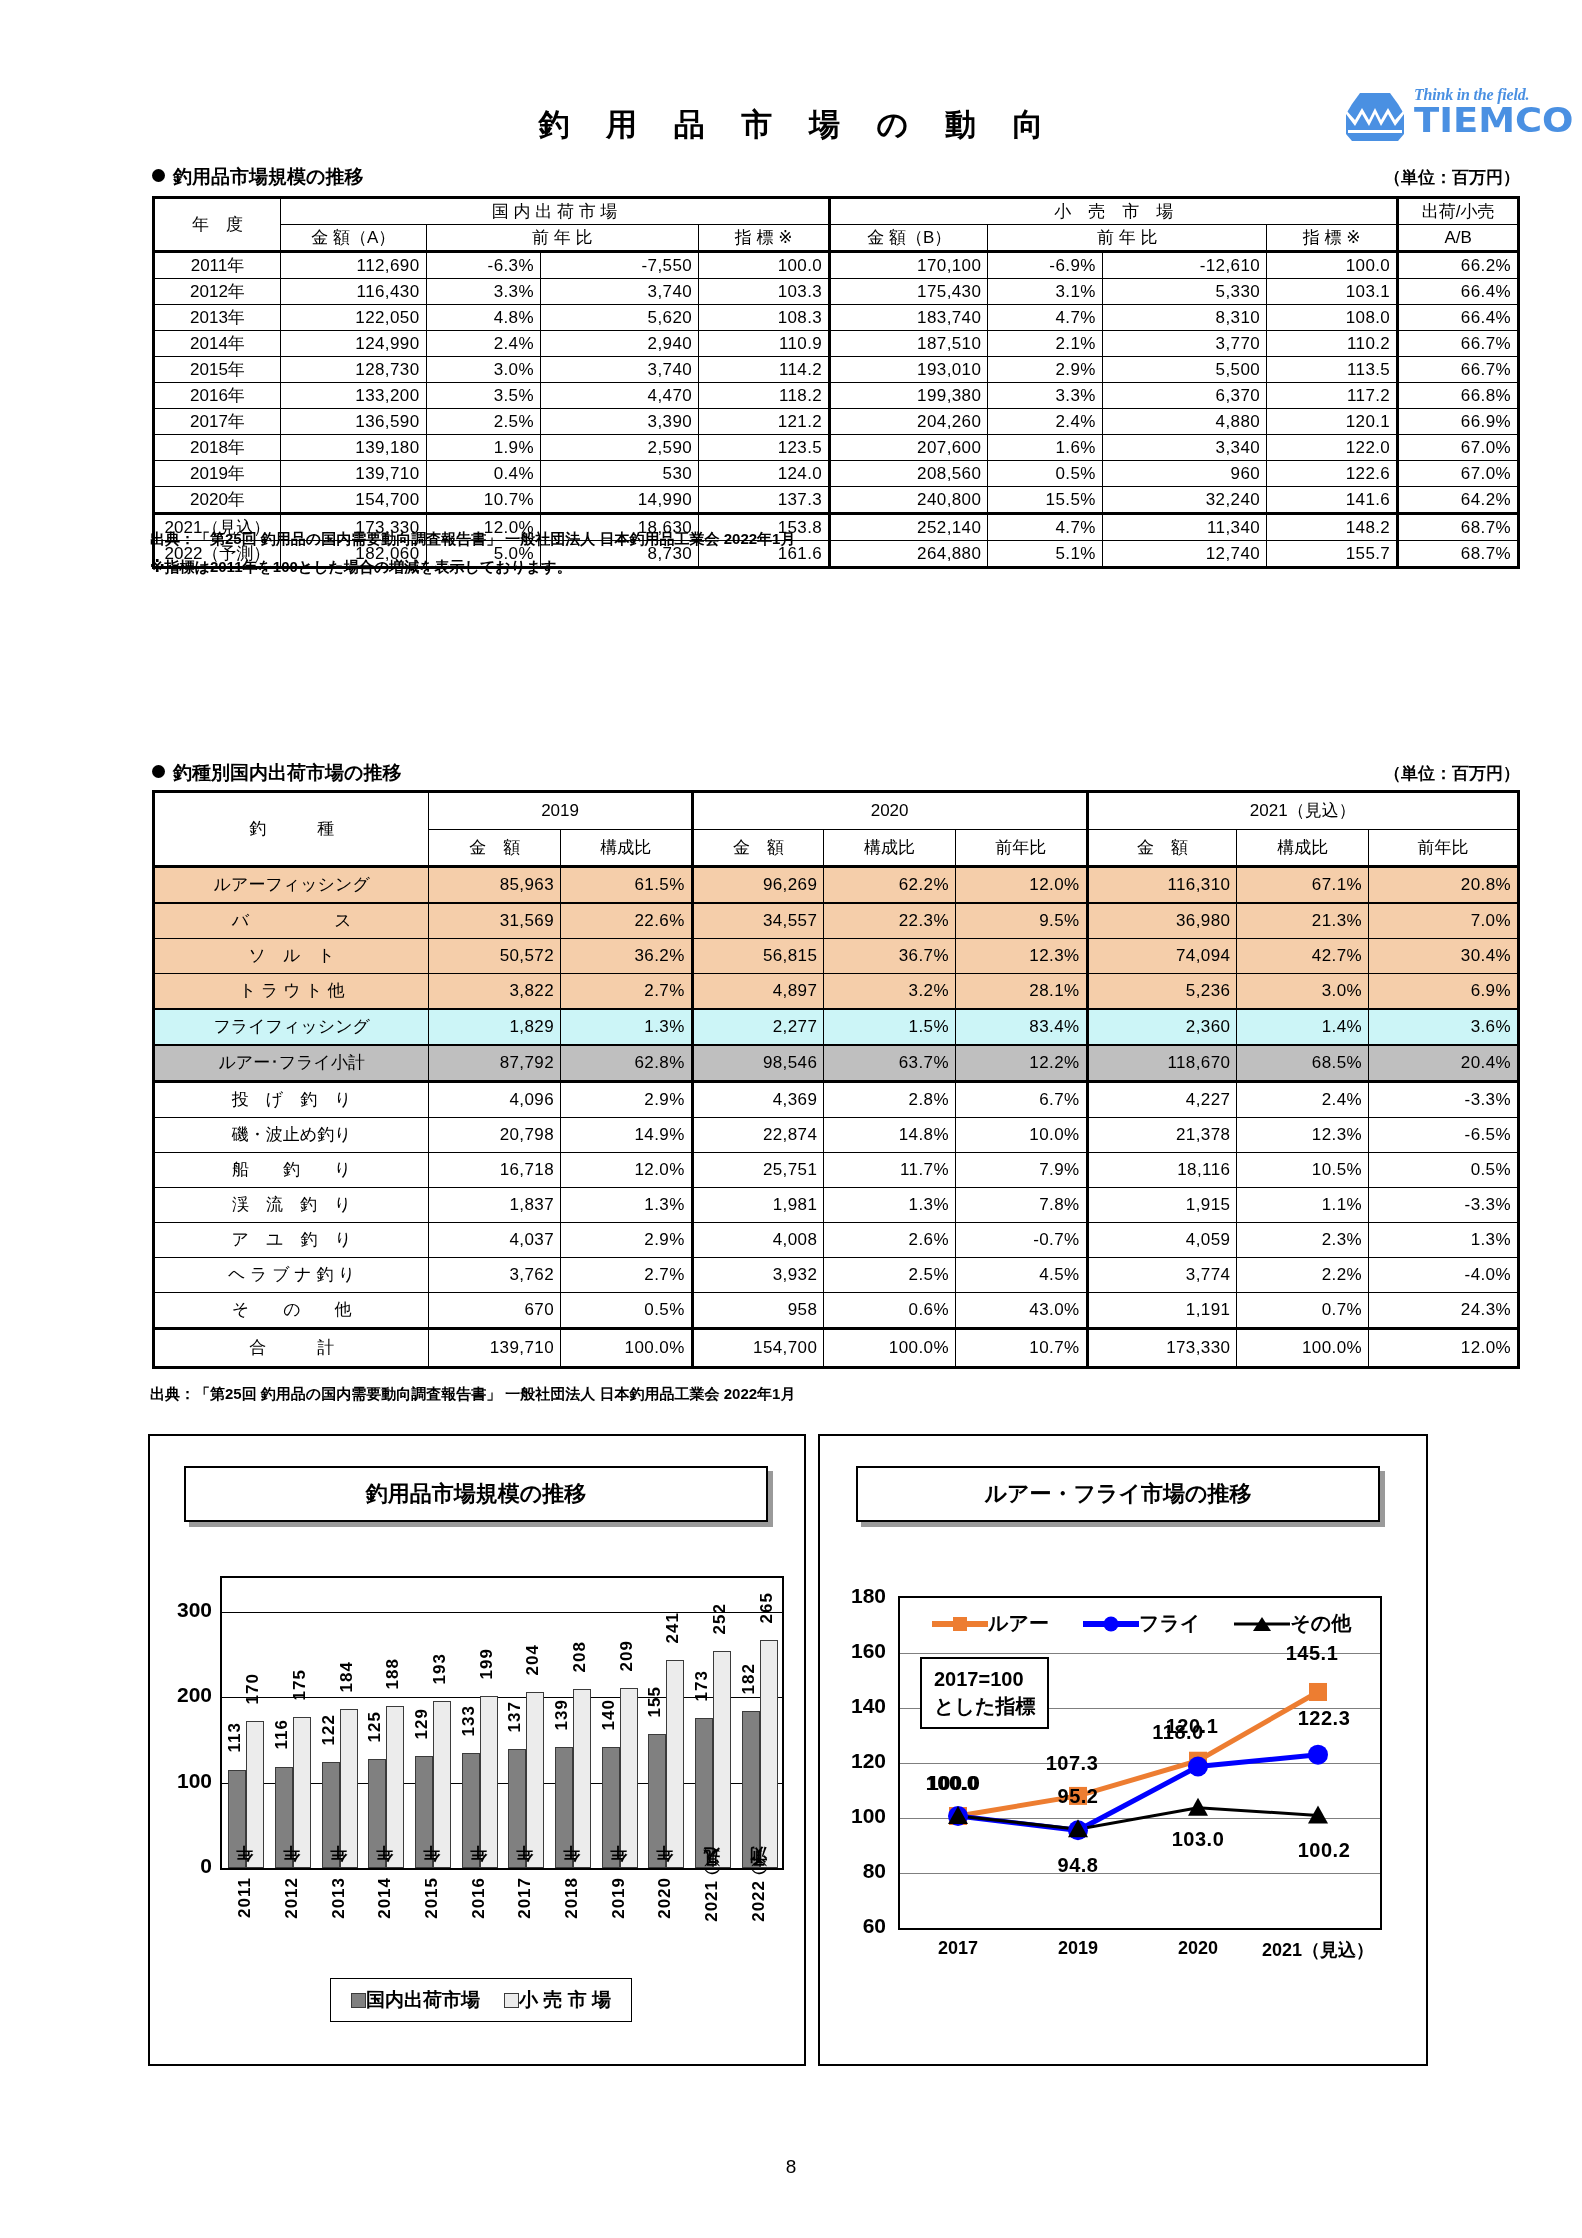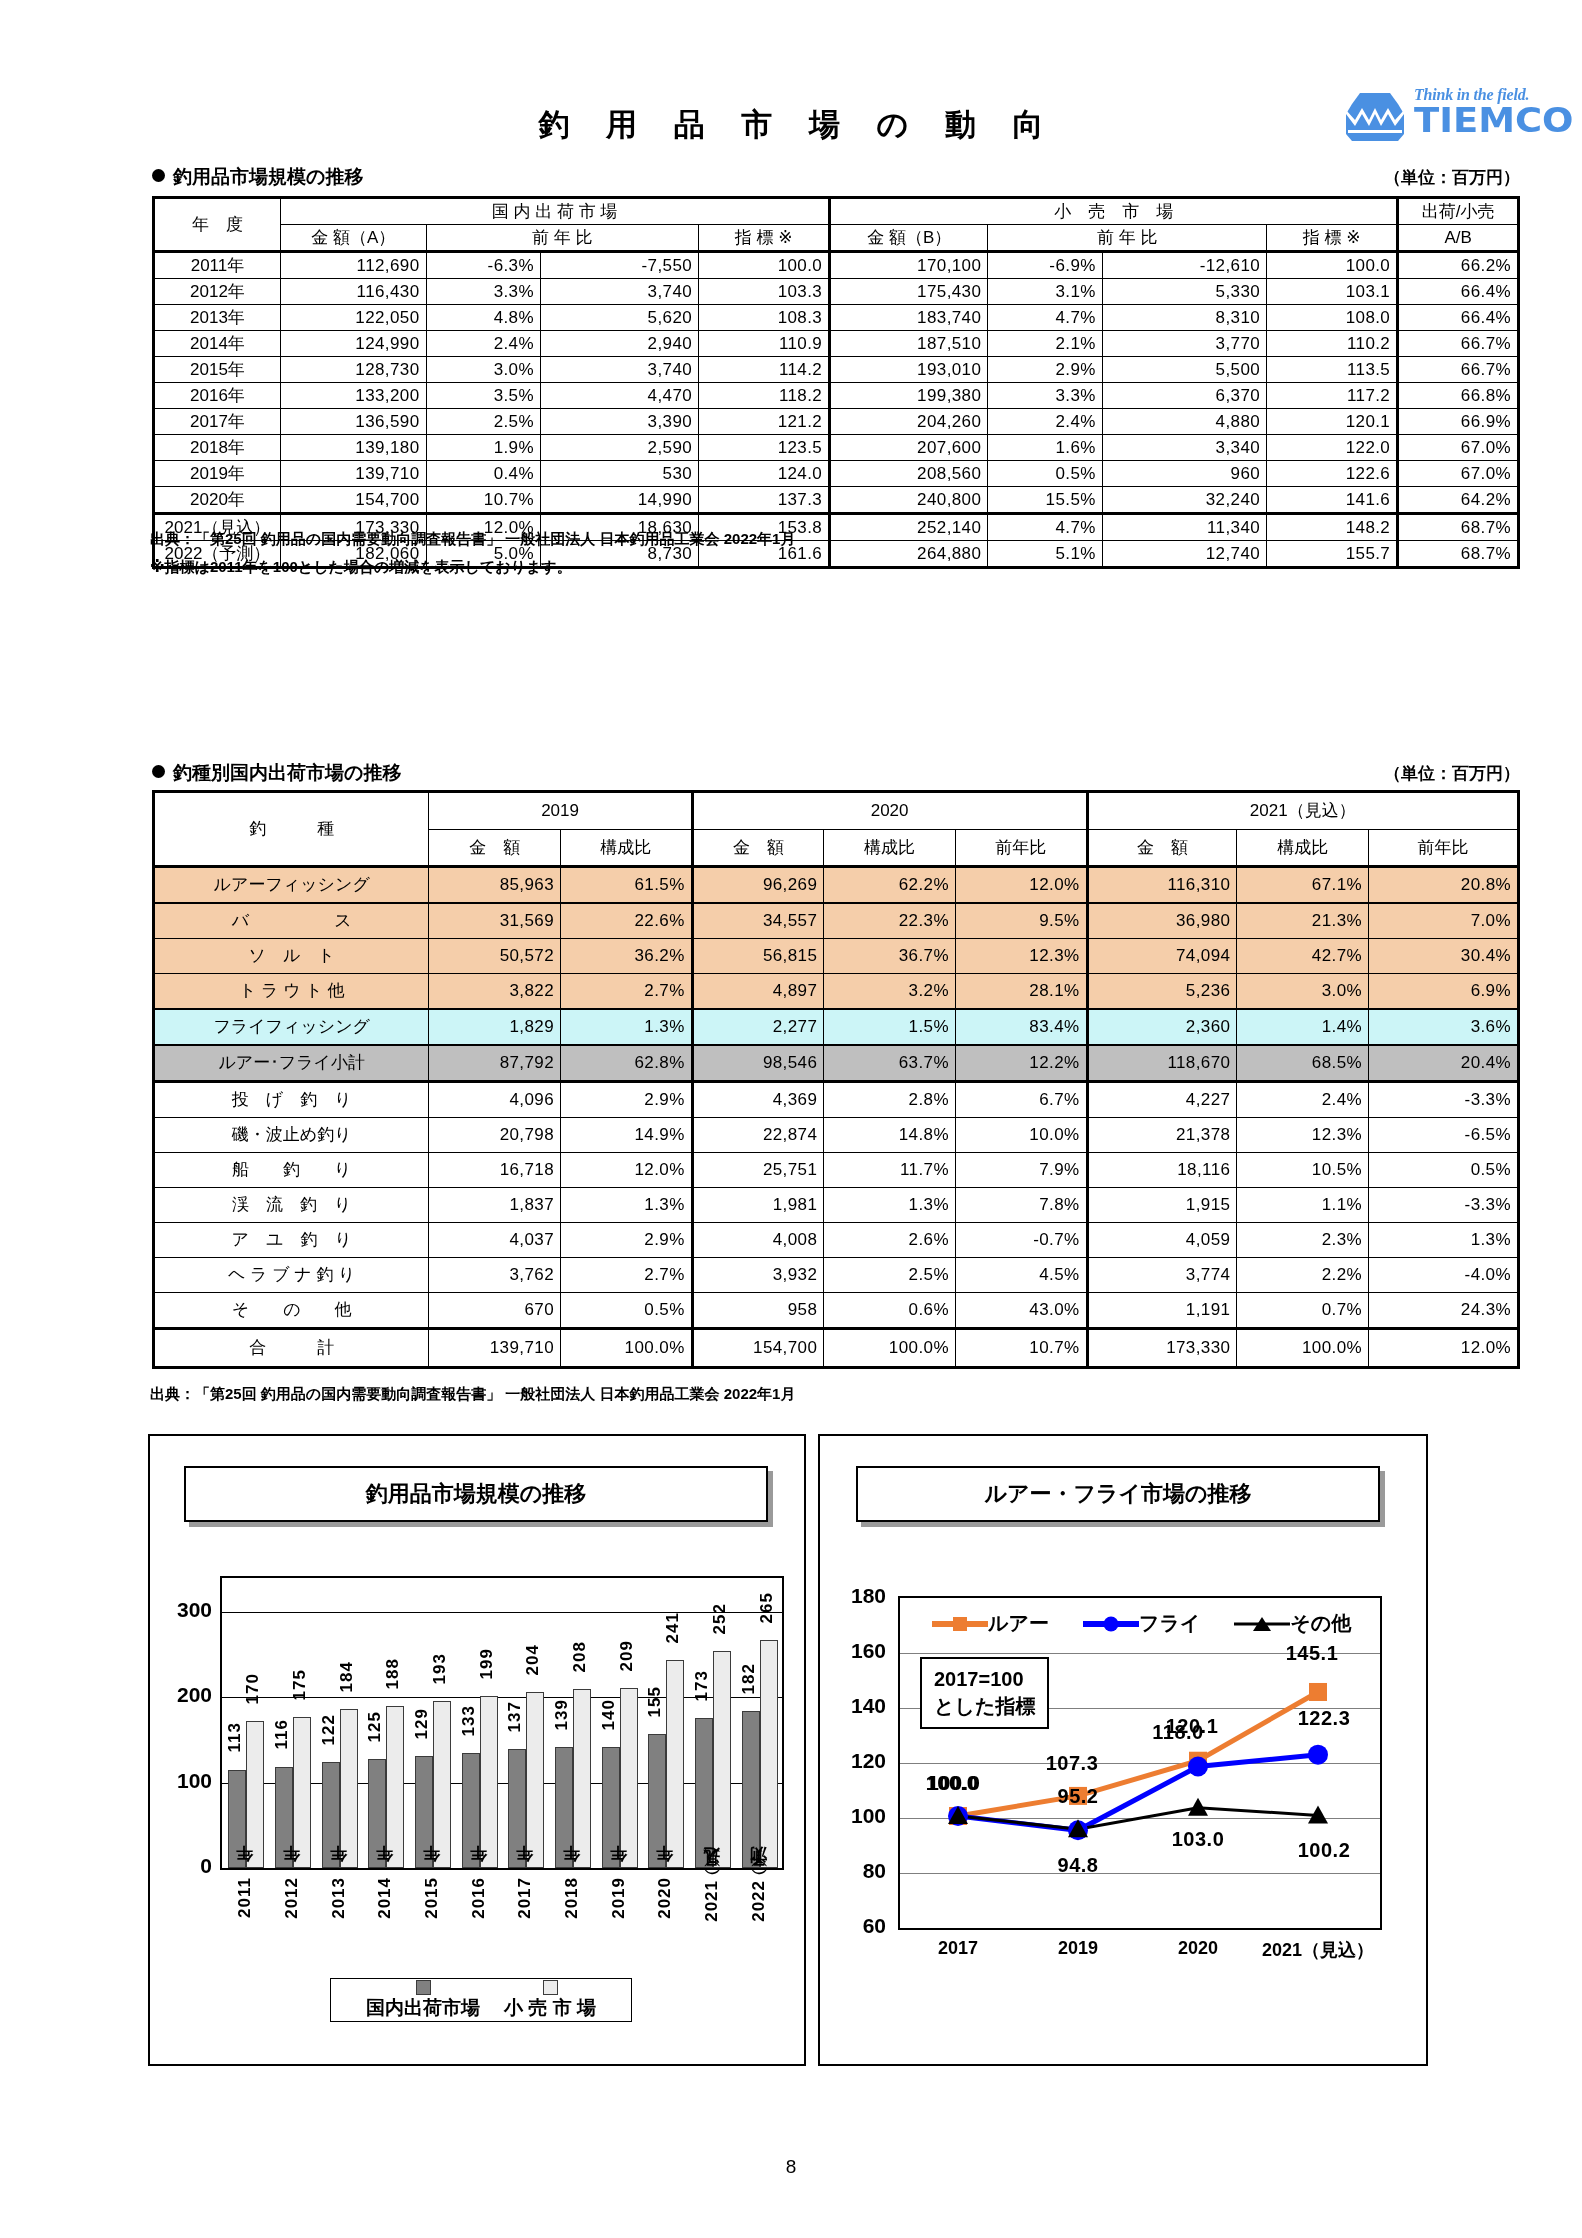--- a/index.html
+++ b/index.html
@@ -110,21 +110,21 @@
     white-space:nowrap; letter-spacing:1px;
   }
   .unit-inner{
     position:absolute; font-size:18px; font-weight:bold; white-space:nowrap;
   }
   .legend-box{
     position:absolute; border:1px solid #000; background:#fff;
     display:flex; align-items:center; justify-content:center; gap:24px;
     font-size:19px; font-weight:bold;
   }
-  .legend-item{ display:flex; align-items:center; gap:5px; white-space:nowrap;flex-direction:column; }
+  .legend-item{ display:flex; align-items:center; gap:5px; white-space:nowrap; }
   .swatch{ width:13px; height:13px; border:1px solid #3b3b3b; display:inline-block; }
   .sw-ship{ background:#808080; }
   .sw-retail{ background:#ececec; }
 
   
   .note-box{
     position:absolute; border:2px solid #000; background:#fff;
     font-size:20px; font-weight:bold; padding:7px 12px; line-height:1.35;
     z-index:6; white-space:nowrap;
   }

